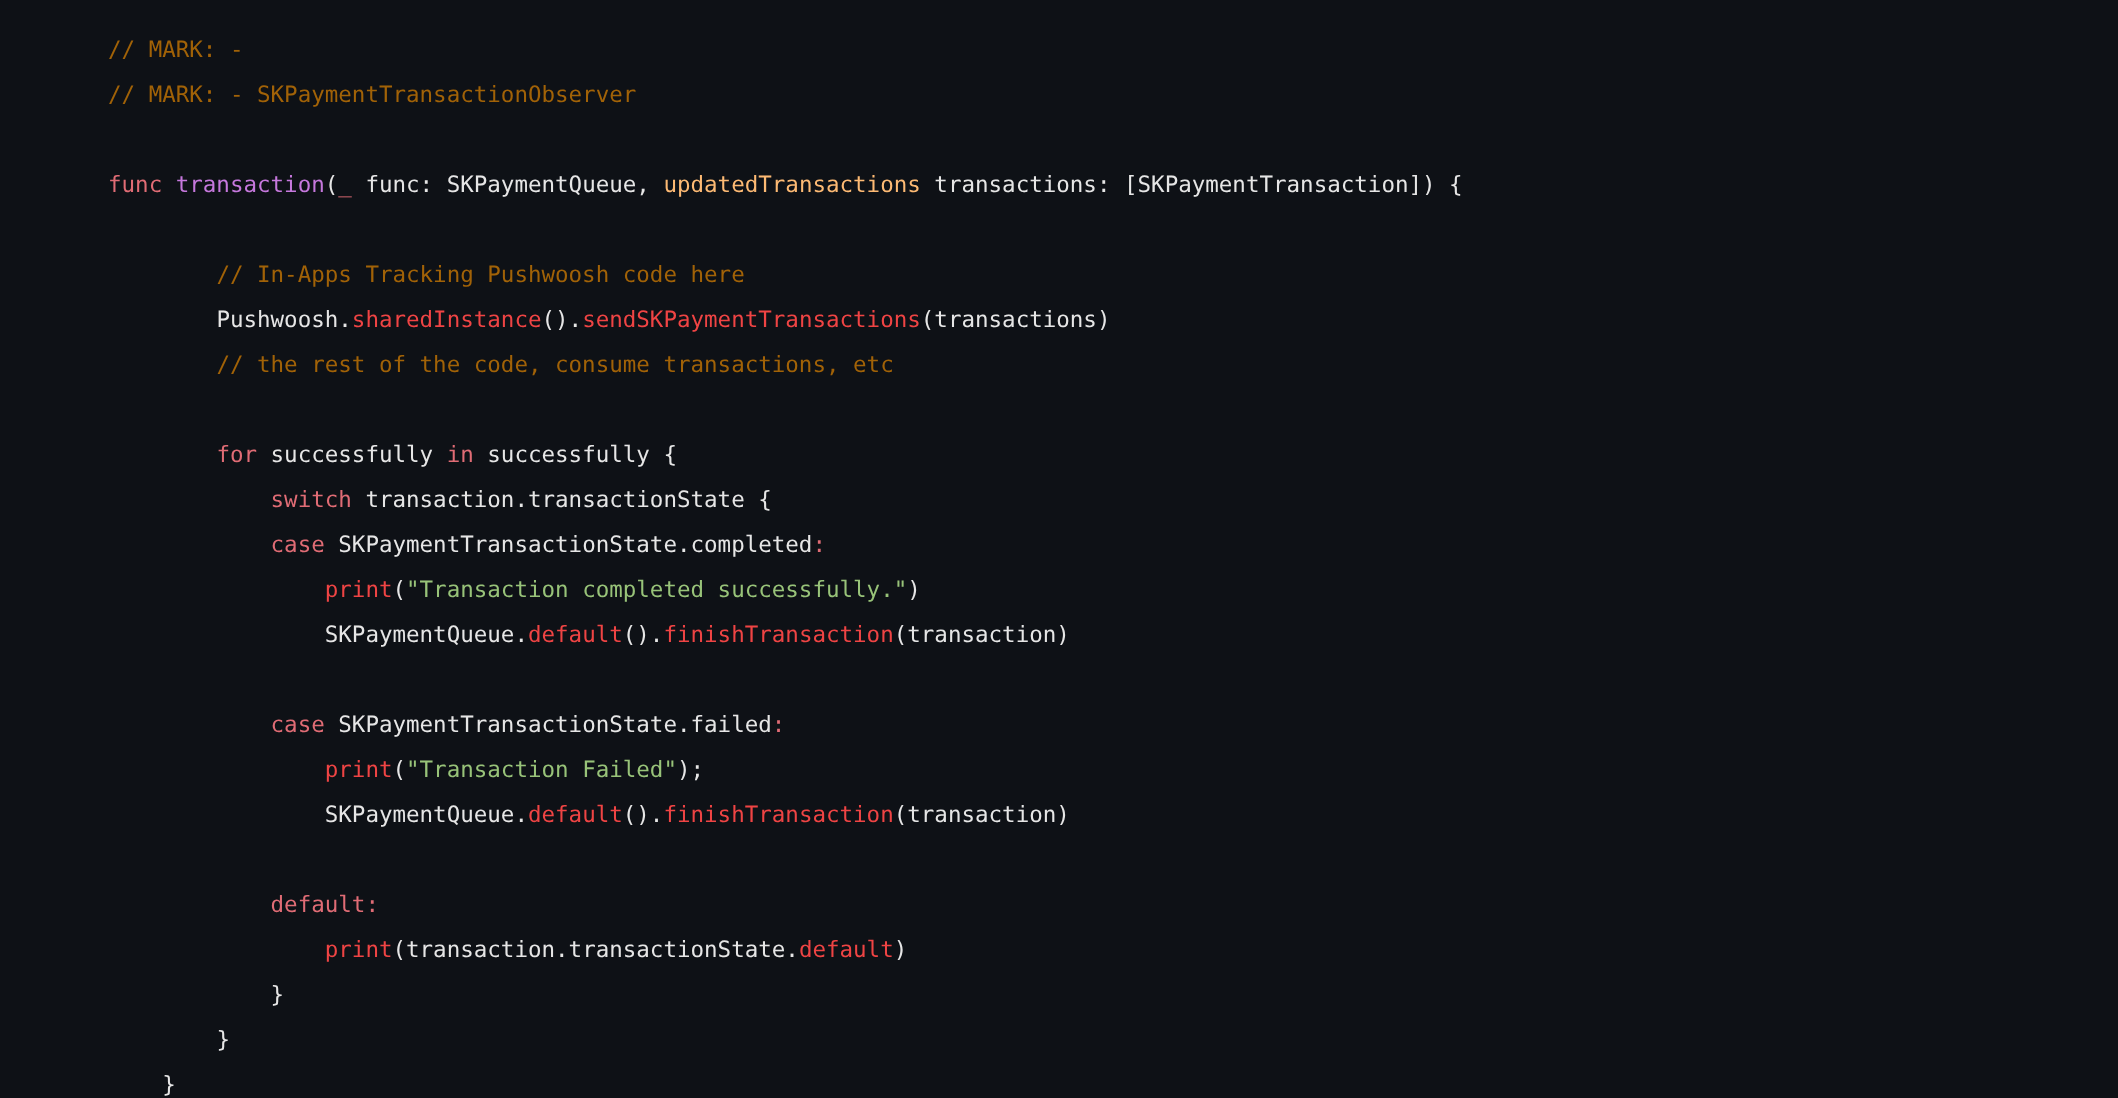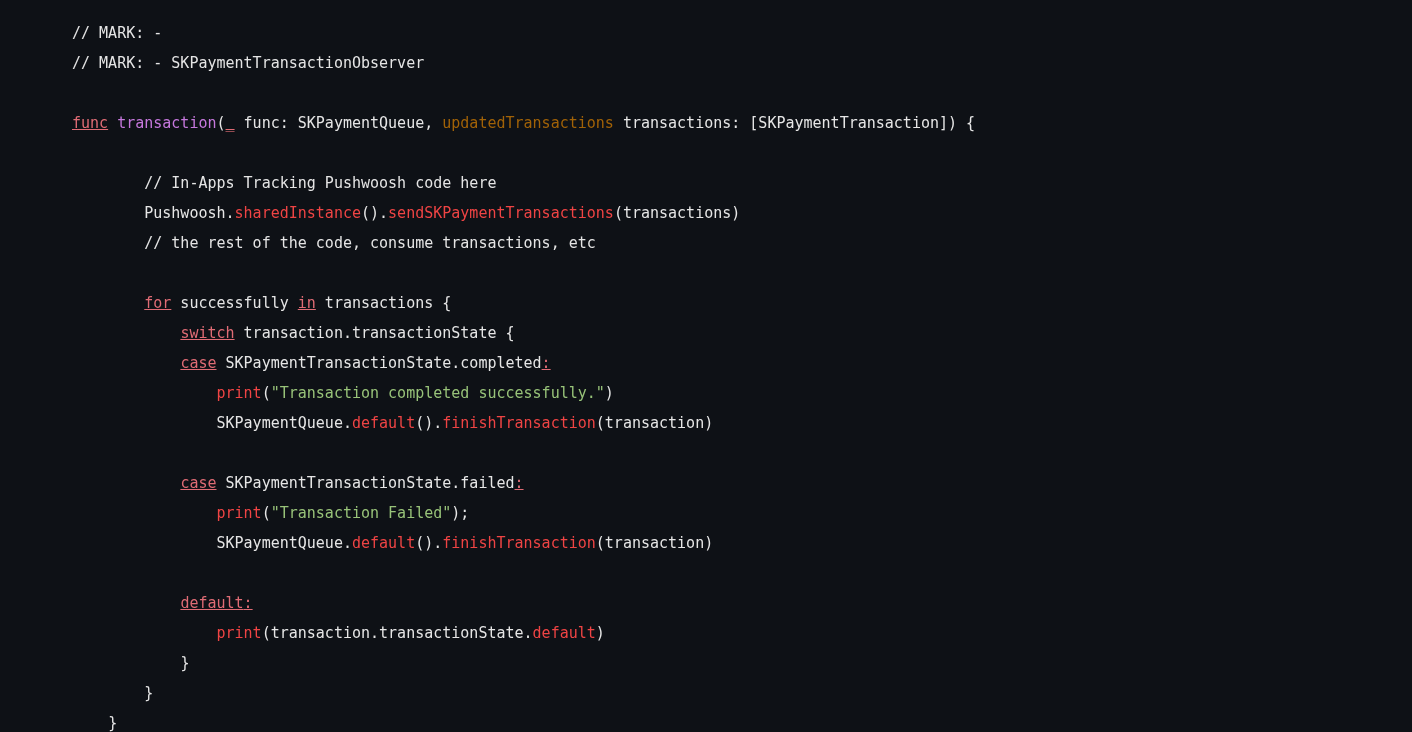--- a/index.html
+++ b/index.html
@@ -10,42 +10,42 @@
     font-size: 15px;
     line-height: 30px;
     color: #e6e6e6;
   }
   pre {
     margin: 0;
     padding: 18px 0 18px 72px;
     white-space: pre;
     font-family: inherit;
   }
-  .c   { color: #e5e5e5; }       
-  .kw  { color: #e06c75; text-decoration: underline; }       
+  .c   { color: #a16207; }       
+  .kw  { color: #e06c75; }       
   .fn  { color: #c678dd; }       
-  .arg { color: #a16207; margin-top: 22px; }       
+  .arg { color: #fdba74; margin-top: 22px; }       
   .id  { color: #e6e6e6; }       
   .call{ color: #ef4444; }       
   .str { color: #98c379; }       
   .punct { color: #e6e6e6; }
 </style>
 </head>
 <body>
 
 <pre><span><span class="c">// MARK: -</span></span>
 <span><span class="c">// MARK: - SKPaymentTransactionObserver</span></span>
 <span></span>
 <span><span class="kw">func</span> <span class="fn">transaction</span><span class="punct">(</span><span class="kw">_</span><span class="id"> func: SKPaymentQueue, </span><span class="arg">updatedTransactions</span><span class="id"> transactions: [SKPaymentTransaction]) {</span></span>
 <span></span>
 <span><span>        </span><span class="c">// In-Apps Tracking Pushwoosh code here</span></span>
 <span><span>        </span><span class="id">Pushwoosh.</span><span class="call">sharedInstance</span><span class="punct">().</span><span class="call">sendSKPaymentTransactions</span><span class="punct">(transactions)</span></span>
 <span><span>        </span><span class="c">// the rest of the code, consume transactions, etc</span></span>
 <span></span>
-<span><span>        </span><span class="kw">for</span><span class="id"> successfully </span><span class="kw">in</span><span class="id"> transactions {</span></span>
+<span><span>        </span><span class="kw">for</span><span class="id"> successfully </span><span class="kw">in</span><span class="id"> successfully {</span></span>
 <span><span>            </span><span class="kw">switch</span><span class="id"> transaction.transactionState {</span></span>
 <span><span>            </span><span class="kw">case</span><span class="id"> SKPaymentTransactionState.completed</span><span class="kw">:</span></span>
 <span><span>                </span><span class="call">print</span><span class="punct">(</span><span class="str">"Transaction completed successfully."</span><span class="punct">)</span></span>
 <span><span>                </span><span class="id">SKPaymentQueue.</span><span class="call">default</span><span class="punct">().</span><span class="call">finishTransaction</span><span class="punct">(transaction)</span></span>
 <span></span>
 <span><span>            </span><span class="kw">case</span><span class="id"> SKPaymentTransactionState.failed</span><span class="kw">:</span></span>
 <span><span>                </span><span class="call">print</span><span class="punct">(</span><span class="str">"Transaction Failed"</span><span class="punct">)</span><span class="punct">;</span></span>
 <span><span>                </span><span class="id">SKPaymentQueue.</span><span class="call">default</span><span class="punct">().</span><span class="call">finishTransaction</span><span class="punct">(transaction)</span></span>
 <span></span>
 <span><span>            </span><span class="kw">default</span><span class="kw">:</span></span>

